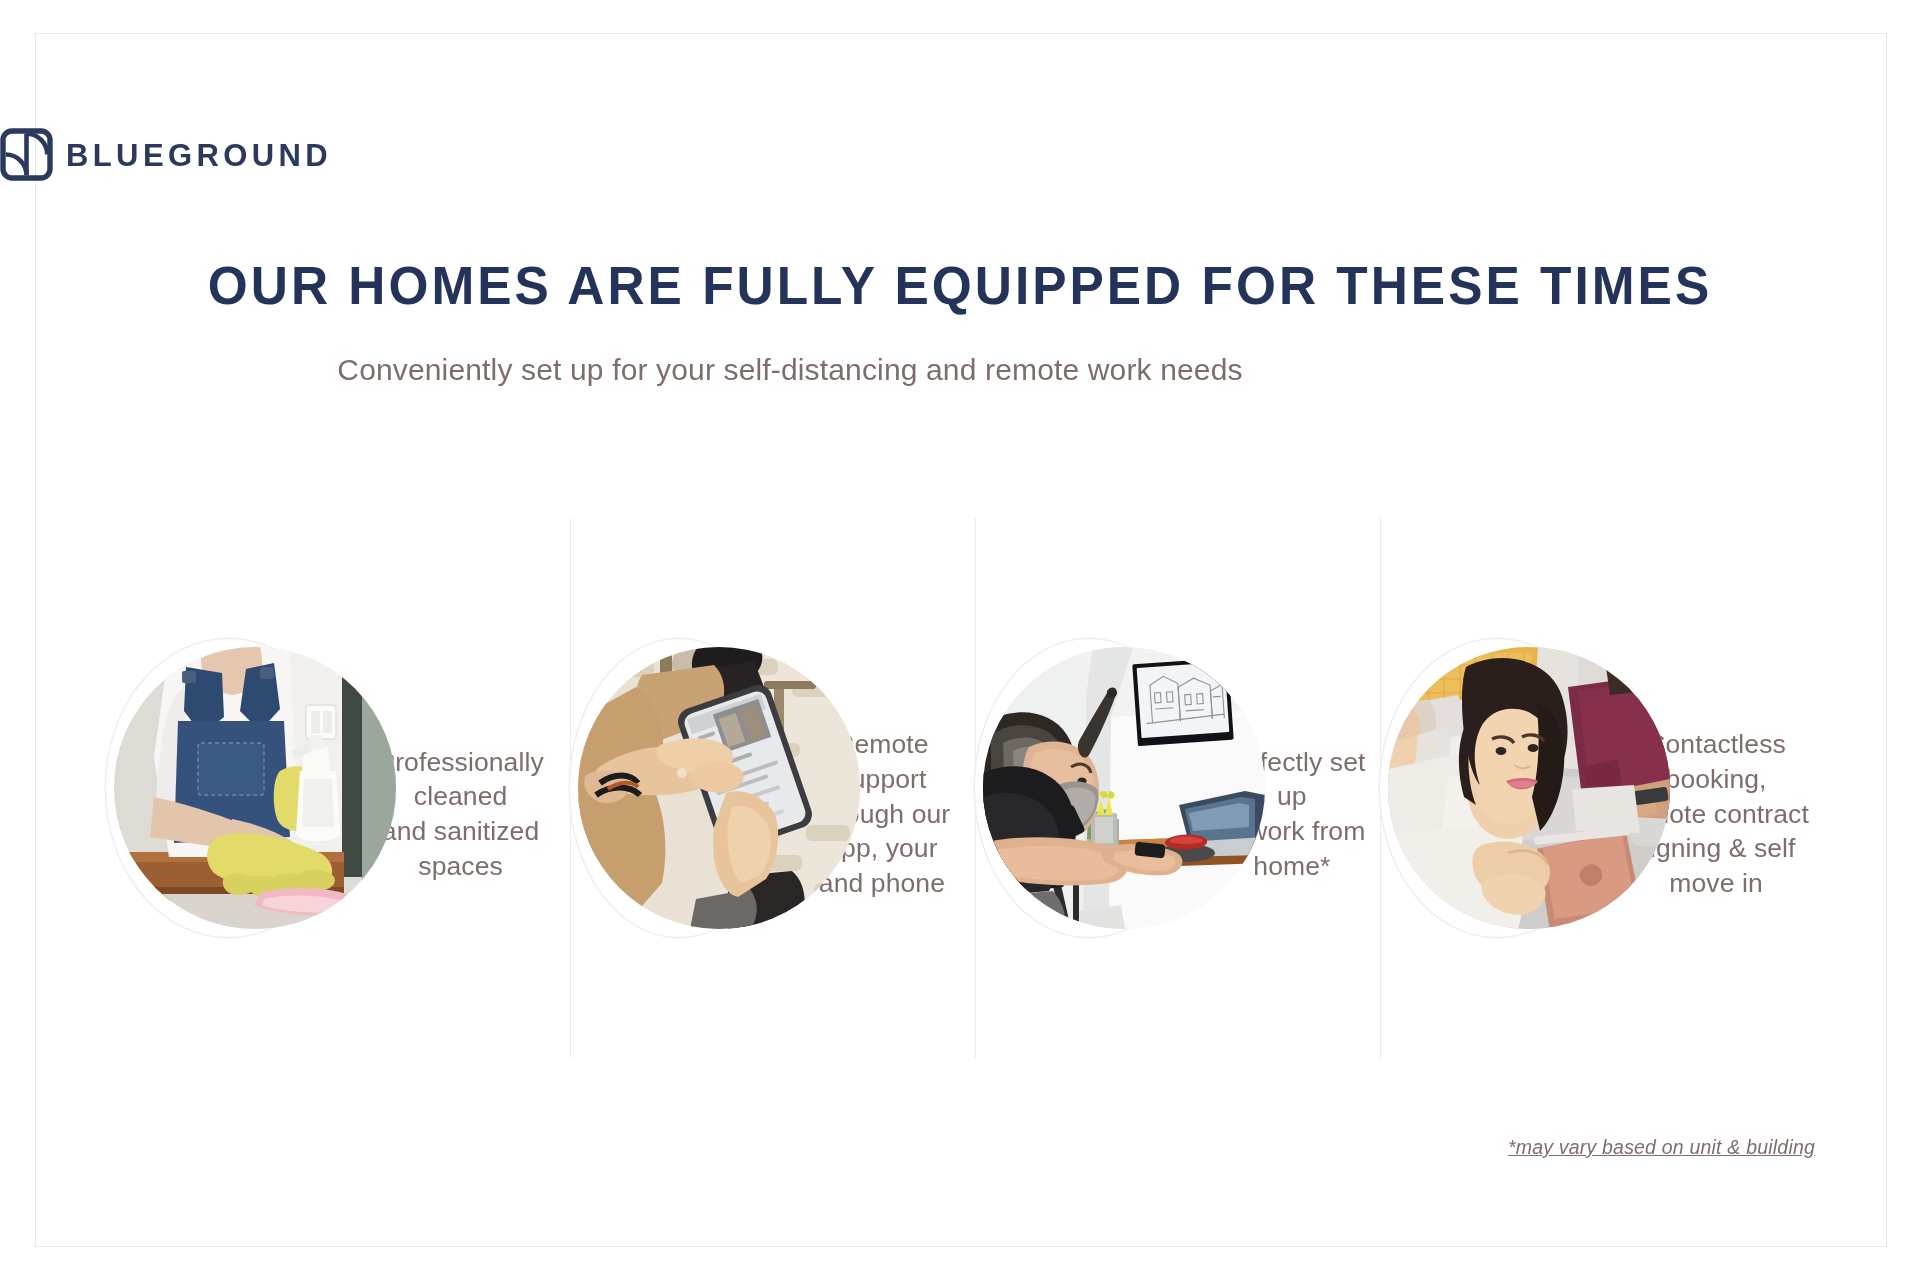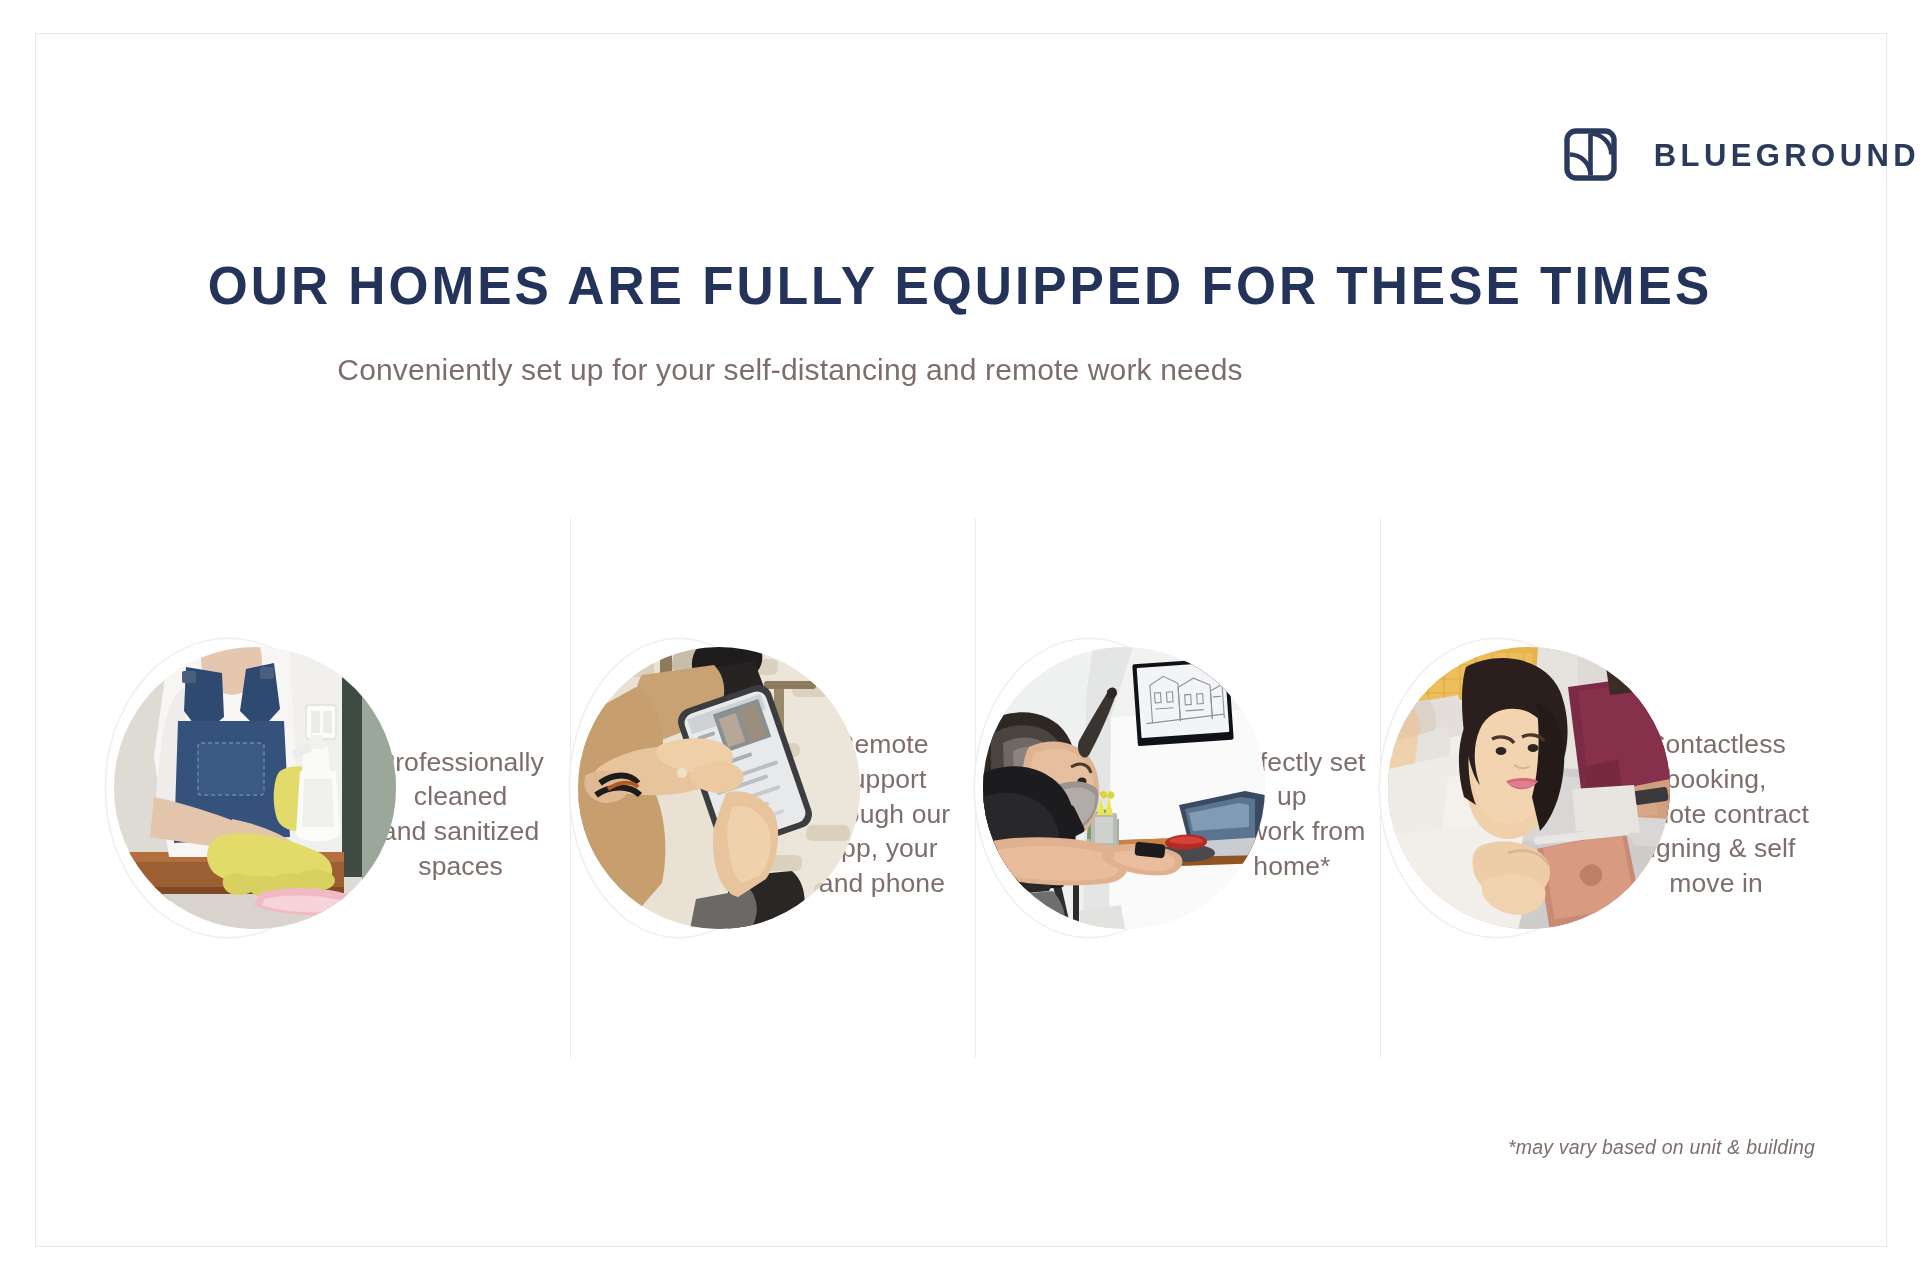--- a/index.html
+++ b/index.html
@@ -31,22 +31,22 @@
   }
 
   
   .logo-row {
     position: absolute;
     left: 0;
     top: 128px;
     width: 1920px;
     display: flex;
     align-items: center;
-    justify-content: flex-end;
-    gap: 37px;
+    justify-content: flex-start;
+    gap: 13px;
   }
   .logo-mark { width: 53px; height: 53px; display: block; }
   .logo-word {
     font-size: 31px;
     font-weight: bold;
     letter-spacing: 4.4px;
     color: #2b3a5c;
     line-height: 1;
     padding-top: 2px;
   }
@@ -140,20 +140,21 @@
 
   
   .footnote {
     position: absolute;
     right: 105px;
     top: 1136px;
     font-size: 19.5px;
     font-style: italic;
     color: #7d6e6b;
     letter-spacing: 0.2px;
+    text-decoration: underline;
   }
 </style>
 </head>
 <body>
 
 <div class="page">
 
   <div class="card-frame"></div>
 
   <div class="logo-row">

